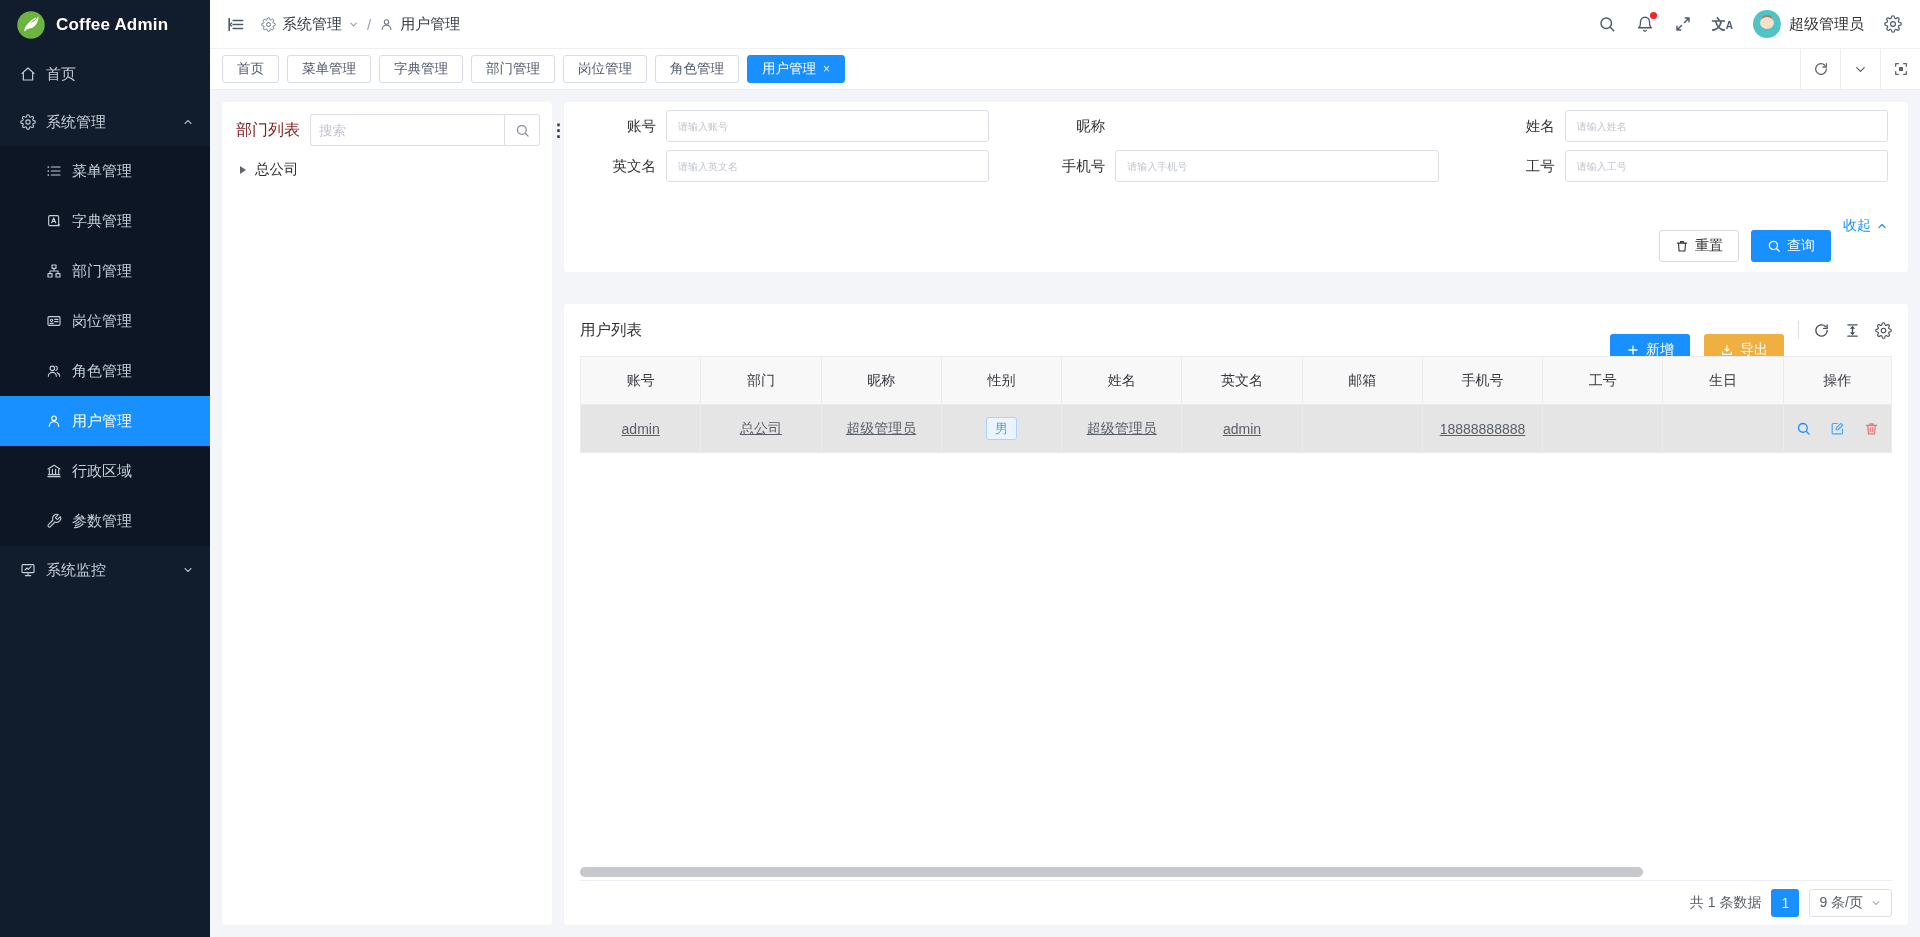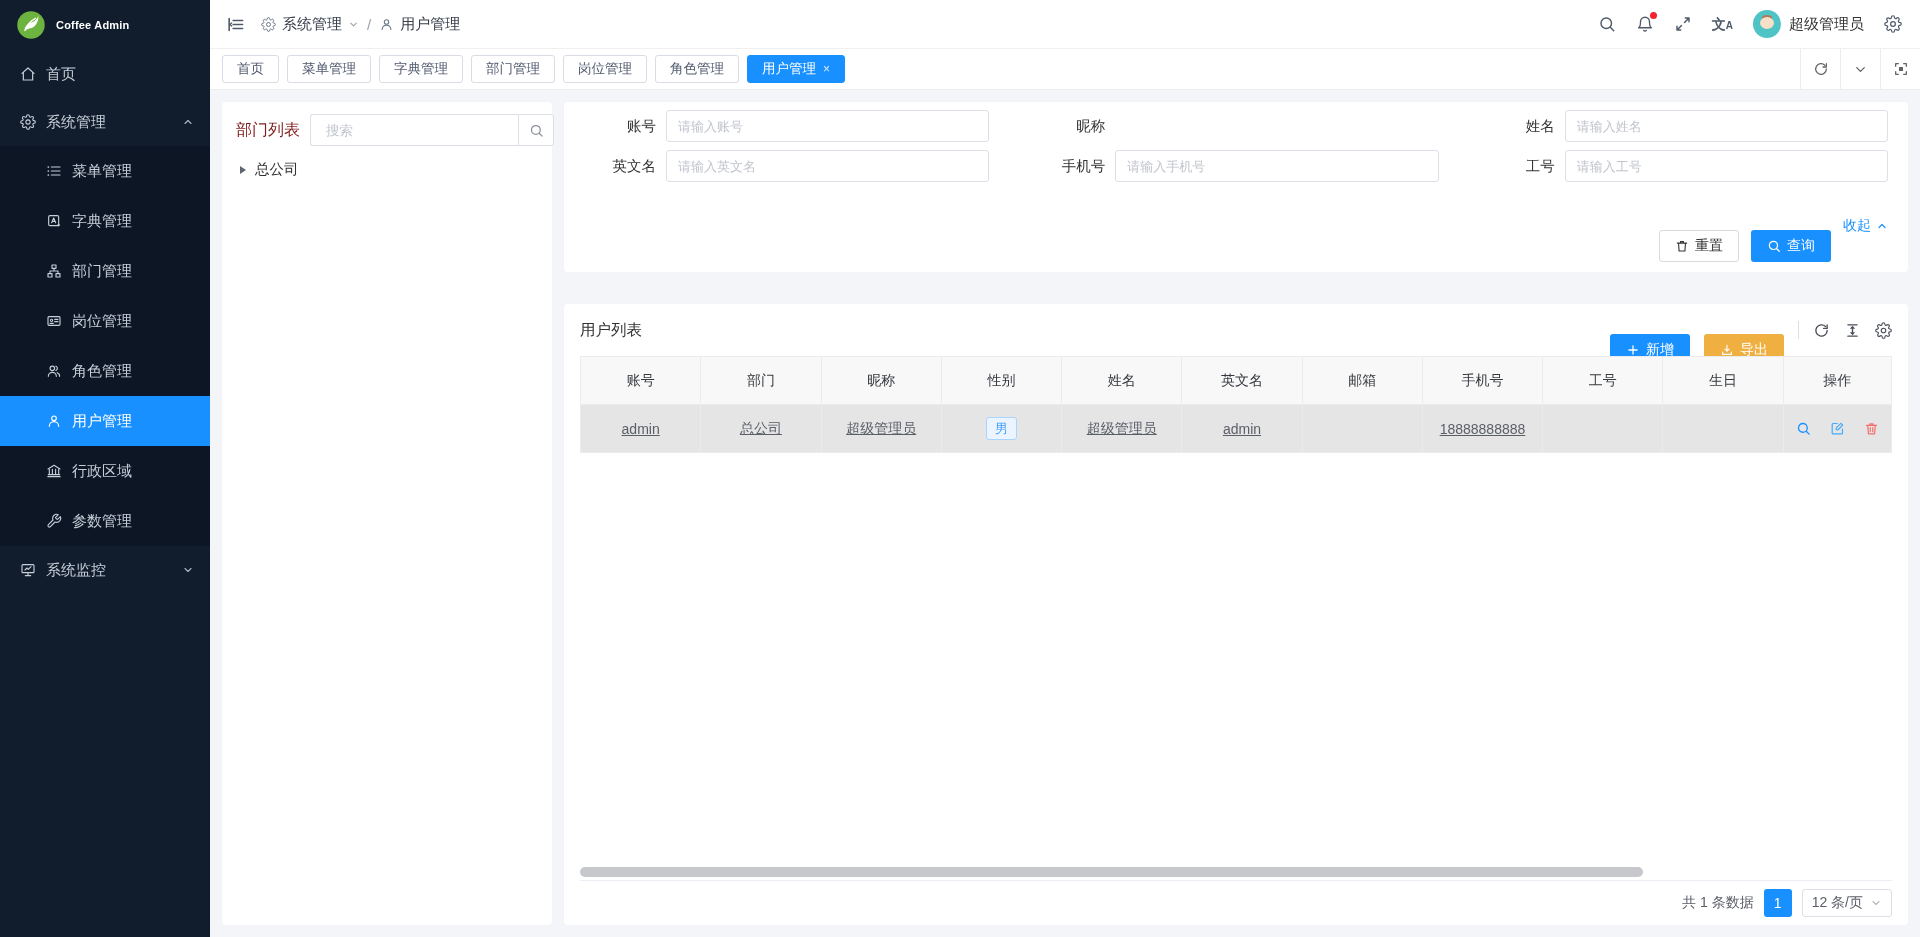--- a/index.html
+++ b/index.html
@@ -4,21 +4,21 @@
 <style>
   * { margin:0; padding:0; box-sizing:border-box; }
   html,body { width:1920px; height:937px; overflow:hidden;
     font-family:"Liberation Sans","DejaVu Sans",sans-serif; background:#f4f5f8; color:#333; }
   .app { display:flex; width:100%; height:100%; }
   svg.ic { display:block; }
 
   
   .sidebar { width:210px; flex-shrink:0; background:#111c2c; color:#c6ced8; display:flex; flex-direction:column; }
   .logo { height:50px; display:flex; align-items:center; padding-left:16px; gap:10px; }
-  .logo-text { color:#fff; font-weight:bold; font-size:11px; letter-spacing:.2px; }
+  .logo-text { color:#fff; font-weight:bold; font-size:17px; letter-spacing:.2px; }
   .menu-item { height:48px; display:flex; align-items:center; gap:10px; padding:0 16px 0 20px; font-size:15px; cursor:pointer; }
   .menu-item .chev { margin-left:auto; color:#aeb8c4; }
   .submenu { background:#0c1624; }
   .submenu .menu-item { height:50px; padding-left:46px; }
   .menu-item.active { background:#1890ff; color:#fff; }
 
   
   .main { flex:1; display:flex; flex-direction:column; min-width:0; }
 
   .topbar { height:49px; background:#fff; display:flex; align-items:center; padding:0 18px 0 16px; border-bottom:1px solid #f0f0f0; flex-shrink:0; }
@@ -45,34 +45,34 @@
   .tab-tools { margin-left:auto; display:flex; height:100%; }
   .tab-tool { width:40px; height:100%; border:none; border-left:1px solid #ececec; background:#fff; color:#606266; display:flex; align-items:center; justify-content:center; cursor:pointer; }
 
   .content { flex:1; display:flex; gap:12px; padding:12px; min-height:0; }
 
   
   .dept-panel { width:330px; flex-shrink:0; background:#fff; border-radius:3px; padding:12px 14px; box-shadow:0 0 1px rgba(0,0,0,.06); display:flex; flex-direction:column; }
   .dept-header { display:flex; align-items:center; gap:10px; }
   .dept-title { font-size:16px; color:#7f1d1d; white-space:nowrap; }
   .dept-search { flex:1; display:flex; }
-  .dept-search input { flex:1; min-width:0; height:32px; border:1px solid #dcdfe6; border-right:none; border-radius:3px 0 0 3px; padding:0 15px; font-size:13.5px; color:#0f172a; outline:none; font-family:inherit; }
+  .dept-search input { flex:1; min-width:0; height:32px; border:1px solid #dcdfe6; border-right:none; border-radius:3px 0 0 3px; padding:0 8px; font-size:13.5px; color:#0f172a; outline:none; font-family:inherit; }
   .dept-search-btn { width:36px; height:32px; border:1px solid #dcdfe6; border-radius:0 3px 3px 0; background:#fff; color:#8a8f99; display:flex; align-items:center; justify-content:center; cursor:pointer; }
   .kebab { font-size:17px; color:#303133; font-weight:bold; letter-spacing:0; line-height:1; cursor:pointer; background:none; border:none; }
   .tree-item { margin-top:14px; display:flex; align-items:center; gap:9px; font-size:14.5px; color:#303133; padding-left:4px; cursor:pointer; }
   .tree-arrow { width:0; height:0; border-left:6px solid #5f6670; border-top:4.5px solid transparent; border-bottom:4.5px solid transparent; }
 
   
   .right-col { flex:1; min-width:0; display:flex; flex-direction:column; gap:32px; }
 
   .search-card { background:#fff; border-radius:3px; padding:8px 20px; box-shadow:0 0 1px rgba(0,0,0,.06); flex-shrink:0; }
   .form-grid { display:grid; grid-template-columns:1fr 1fr 1fr; column-gap:44px; row-gap:8px; }
   .form-item { display:flex; align-items:center; }
   .form-label { width:72px; flex-shrink:0; text-align:right; margin-right:10px; font-size:14.5px; color:#333; }
-  .form-item input { flex:1; min-width:0; height:32px; border:1px solid #dcdfe6; border-radius:3px; padding:0 11px; font-size:13px; color:#333; outline:none; font-family:inherit; }
+  .form-item input { flex:1; min-width:0; height:32px; border:1px solid #dcdfe6; border-radius:3px; padding:0 11px; font-size:10px; color:#333; outline:none; font-family:inherit; }
   input::placeholder { color:#c0c4cc; }
   .form-actions { display:flex; justify-content:flex-end; align-items:center; gap:12px; margin-top:8px; padding-bottom:2px; }
   .btn { height:32px; padding:0 15px; border-radius:3px; font-size:14px; display:inline-flex; align-items:center; gap:6px; border:1px solid transparent; cursor:pointer; font-family:inherit;margin-top:40px; }
   .btn-plain { background:#fff; border-color:#d9d9d9; color:#333; }
   .btn-primary { background:#1890ff; color:#fff; }
   .btn-warning { background:#efb041; color:#fff; }
   .link-btn { background:none; border:none; color:#1890ff; font-size:14px; display:inline-flex; align-items:center; gap:5px; cursor:pointer; font-family:inherit; }
 
   
   .table-card { flex:1; min-height:0; background:#fff; border-radius:3px; padding:0 16px; box-shadow:0 0 1px rgba(0,0,0,.06); display:flex; flex-direction:column; }
@@ -507,21 +507,21 @@
           </div>
 
           <div class="h-scrollbar">
             <div class="h-thumb"></div>
           </div>
 
           <div class="pagination">
             <span class="total-text">共 1 条数据</span>
             <button class="page-num">1</button>
             <button class="page-size">
-              <span>12 条/页</span>
+              <span>9 条/页</span>
               <svg class="ic" width="12" height="12" viewBox="0 0 24 24" fill="none" stroke="currentColor" stroke-width="2.2" stroke-linecap="round" stroke-linejoin="round">
                   <path d="M6 9l6 6 6-6"></path>
                 </svg>
             </button>
           </div>
         </section>
       </div>
     </div>
   </div>
 </div>

